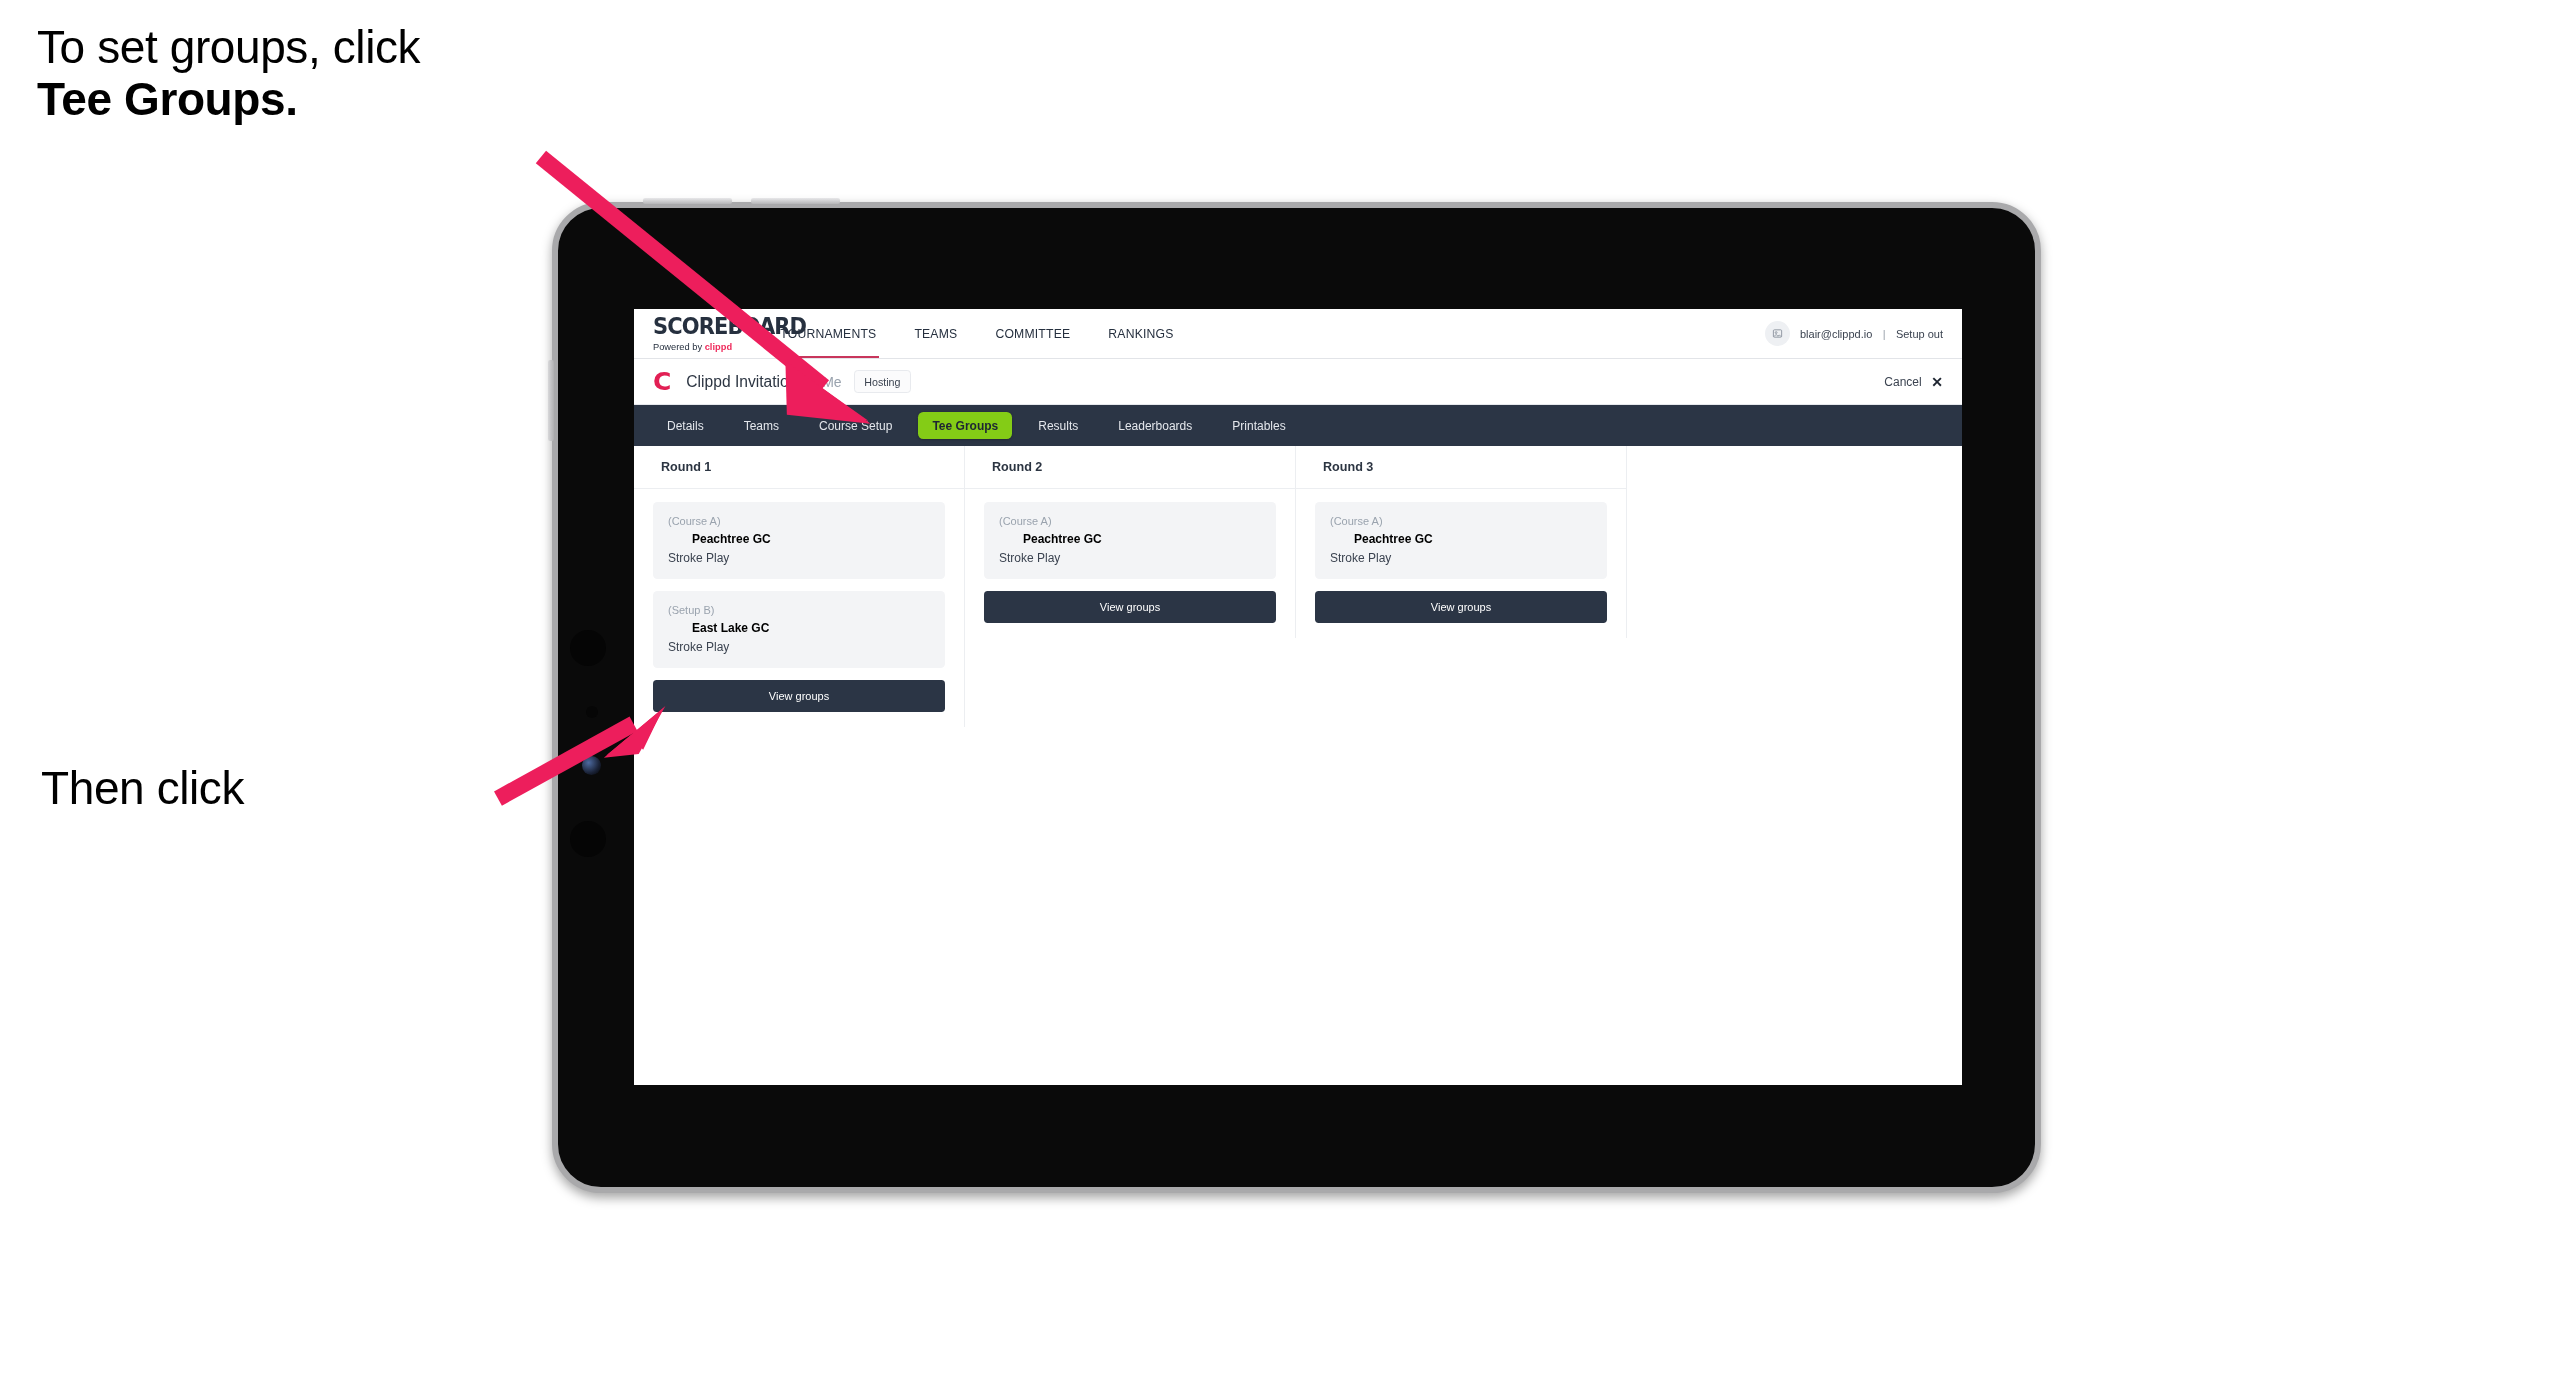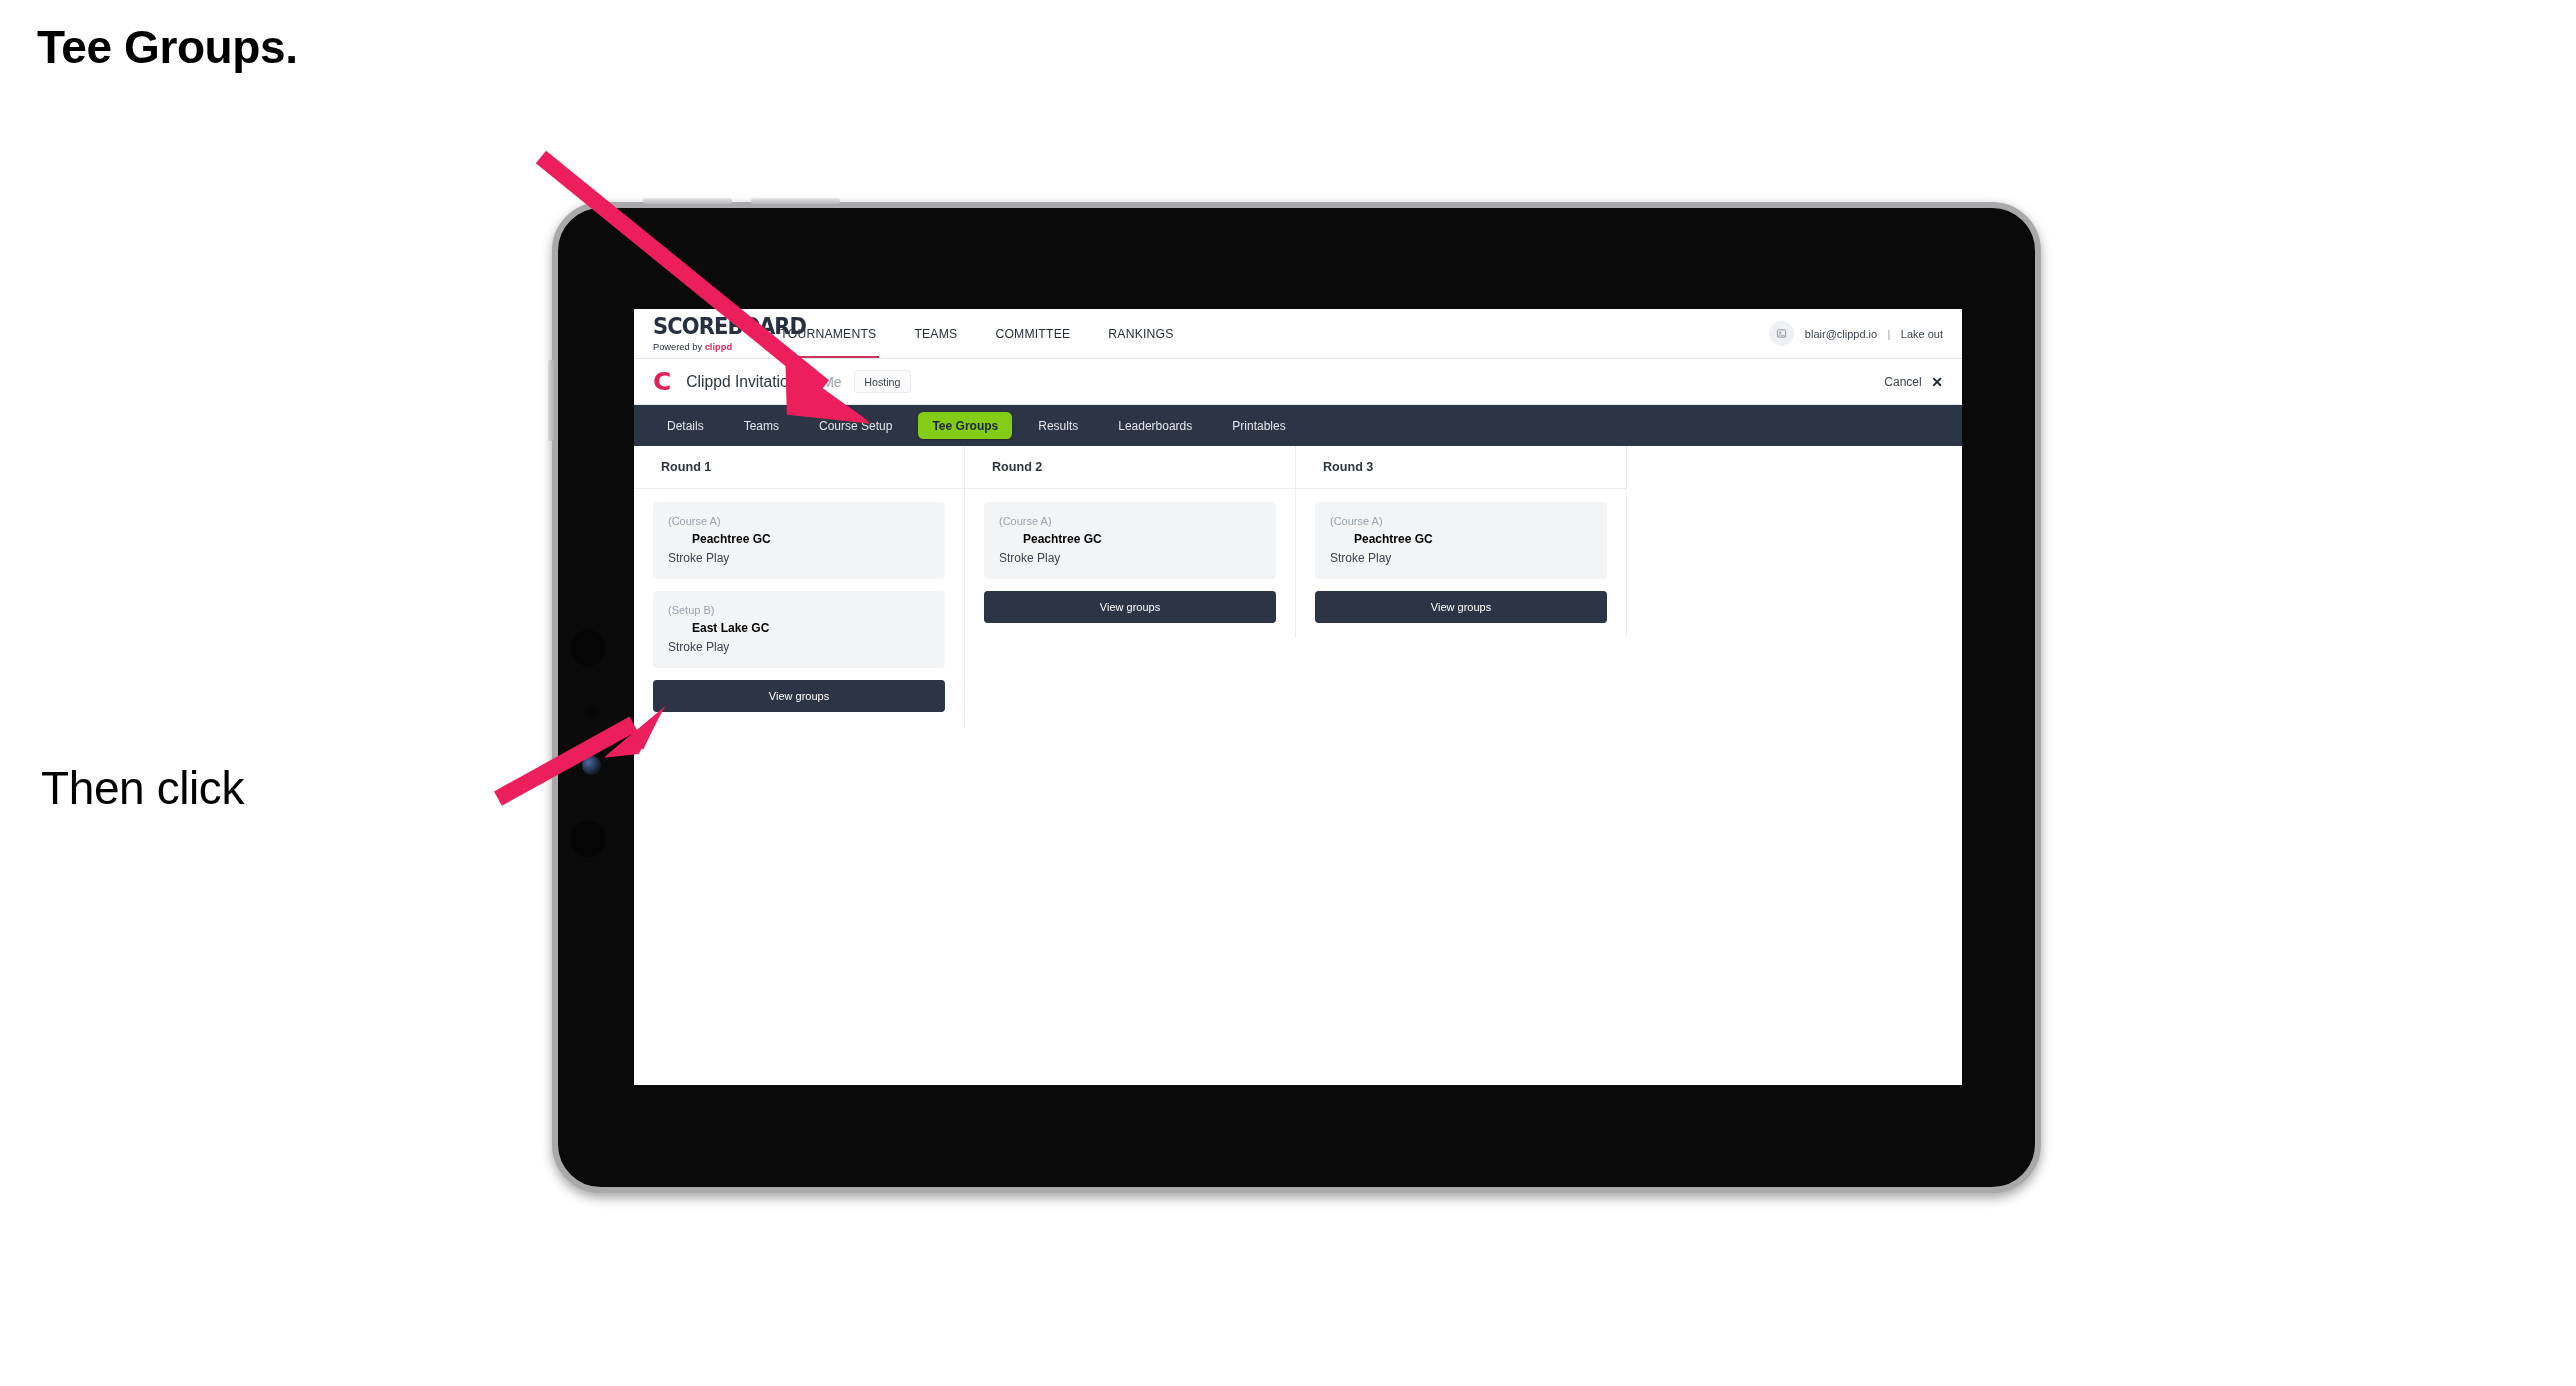--- a/index.html
+++ b/index.html
@@ -95,20 +95,21 @@
   .c-name  { font-size:12px; font-weight:bold; color:#000000; margin-bottom:5.2px;padding-left:24px; }
   .c-format{ font-size:12px; color:#3b4350; }
   .view-btn { display:block; width:100%; background:#2b3545; color:#fff; border:none;
               border-radius:3.7px; padding:9.6px 0 10.4px 0; font-size:11px;
               font-family:"Liberation Sans", sans-serif; cursor:pointer; margin-bottom:15px; }
 </style>
 </head>
 <body>
 
 <div class="caption" id="cap-top">
+  <div>To set groups, click</div>
   <div class="cap-line2">Tee Groups.</div>
 </div>
 
 <div class="caption" id="cap-bot">
   <div>Then click</div>
 </div>
 
 <div id="device">
   <div class="btn-ridge" id="ridge-top-1"></div>
   <div class="btn-ridge" id="ridge-top-2"></div>
@@ -139,21 +140,21 @@
       <div id="account">
         <div id="avatar">
           <svg viewBox="0 0 24 24" fill="none" stroke="#8b939e" stroke-width="2">
             <rect x="3" y="4" width="18" height="16" rx="2"></rect>
             <circle cx="9" cy="10" r="2"></circle>
             <path d="M4 19l5-5 4 4 3-3 4 4"></path>
           </svg>
         </div>
         <span id="acct-mail">blair@clippd.io</span>
         <span id="acct-sep">|</span>
-        <span id="acct-out">Lake out</span>
+        <span id="acct-out">Setup out</span>
       </div>
     </div>
 
     <div id="titlerow">
       <span id="clippd-c">C</span>
       <span id="t-name">Clippd Invitational</span>
       <span id="t-meta">(Me</span>
       <span id="t-badge">Hosting</span>
       <div id="cancel">
         <span id="cancel-txt">Cancel</span>

